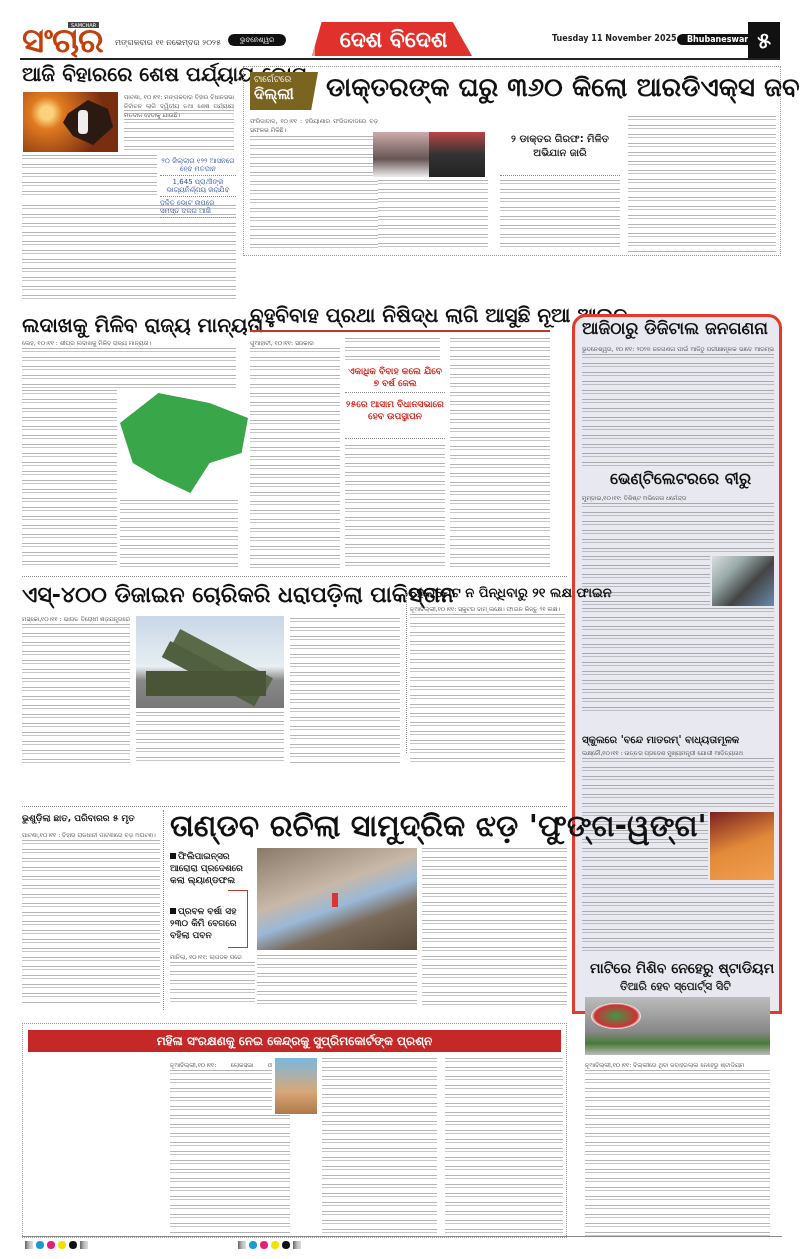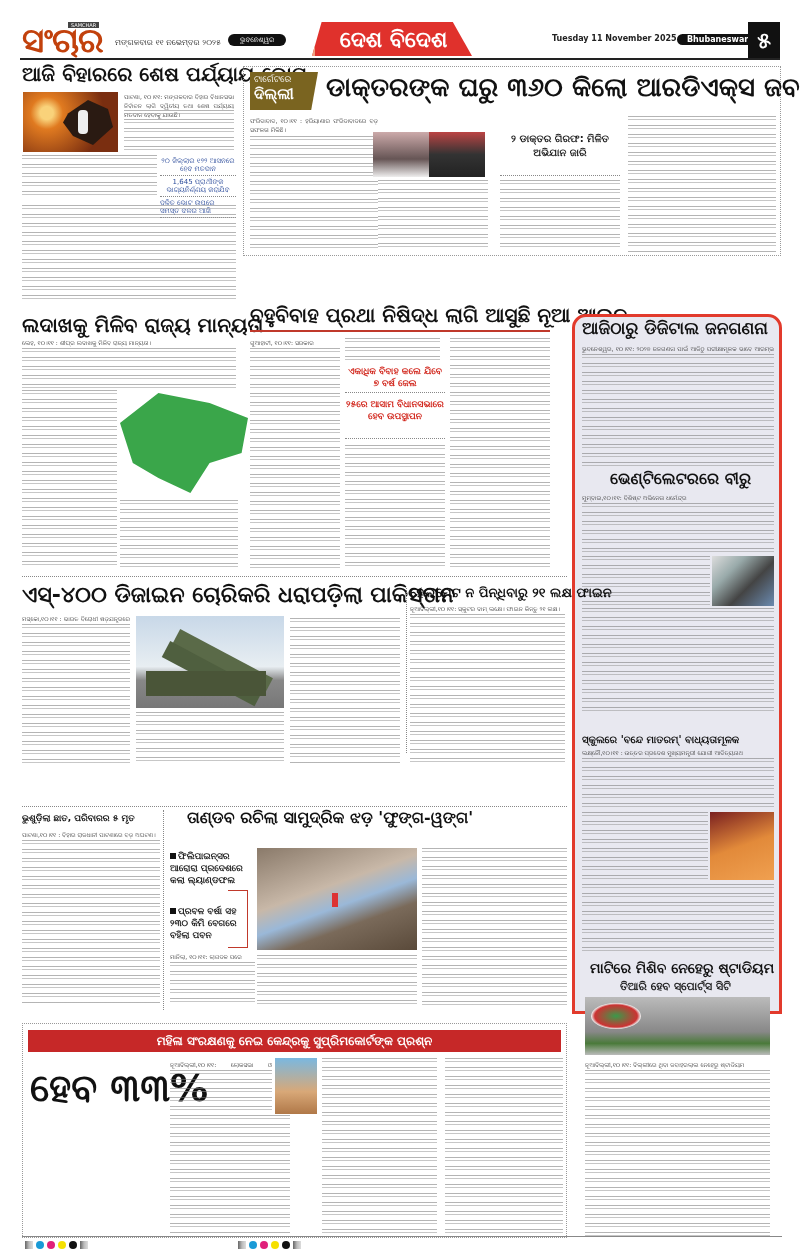--- a/index.html
+++ b/index.html
@@ -134,40 +134,39 @@
 <div class="abs hl" style="left:410px;top:585px;font-size:13px">ହେଲମେଟ ନ ପିନ୍ଧିବାରୁ ୨୧ ଲକ୍ଷ ଫାଇନ</div>
 <div class="abs txt" style="left:410px;top:604px;width:155px;height:10px">ନୂଆଦିଲ୍ଲୀ,୧୦।୧୧: ସ୍କୁଟର ଦାମ୍ ଲକ୍ଷେ। ଫାଇନ କିନ୍ତୁ ୨୧ ଲକ୍ଷ।</div>
 <div class="abs lines" style="left:410px;top:614px;width:155px;height:150px"></div>
 
 <div class="abs rule" style="left:22px;top:806px;width:545px"></div>
 <div class="abs hl" style="left:22px;top:813px;font-size:9px">ଭୁଶୁଡ଼ିଲା ଛାତ, ପରିବାରର ୫ ମୃତ</div>
 <div class="abs txt" style="left:22px;top:830px;width:138px;height:10px">ପାଟଣା,୧୦।୧୧ : ବିହାର ରାଜଧାନୀ ପାଟଣାରେ ବଡ଼ ଅଘଟଣ।</div>
 <div class="abs lines" style="left:22px;top:840px;width:138px;height:165px"></div>
 
 <div class="abs" style="left:163px;top:810px;width:1px;height:200px;border-left:1px dotted #888"></div>
-<div class="abs hl" style="left:187px;top:808px;font-size:16px">ତାଣ୍ଡବ ରଚିଲା ସାମୁଦ୍ରିକ ଝଡ଼ 'ଫୁଙ୍ଗ-ୱଙ୍ଗ'</div>
+<div class="abs hl" style="left:170px;top:808px;font-size:30px">ତାଣ୍ଡବ ରଚିଲା ସାମୁଦ୍ରିକ ଝଡ଼ 'ଫୁଙ୍ଗ-ୱଙ୍ଗ'</div>
 <div class="abs" style="left:170px;top:850px;width:80px;font-size:9px;font-weight:bold;line-height:12px">
   <span style="display:inline-block;width:6px;height:6px;background:#111;margin-right:2px"></span><span>ଫିଲିପାଇନ୍ସର ଆରୋରା ପ୍ରଦେଶରେ କଲା ଲ୍ୟାଣ୍ଡଫଲ</span>
 </div>
 <div class="abs" style="left:170px;top:905px;width:80px;font-size:9px;font-weight:bold;line-height:12px">
   <span style="display:inline-block;width:6px;height:6px;background:#111;margin-right:2px"></span><span>ପ୍ରବଳ ବର୍ଷା ସହ ୨୩୦ କିମି ବେଗରେ ବହିଲା ପବନ</span>
 </div>
 <div class="abs" style="left:228px;top:890px;width:20px;height:58px;border:1px solid #c0392b;border-left:none"></div>
 <div class="abs txt" style="left:170px;top:952px;width:85px;height:10px">ମାନିଲା, ୧୦।୧୧: ଲାଗଦଳ ପରେ</div>
 <div class="abs lines" style="left:170px;top:962px;width:85px;height:42px"></div>
 <div class="abs img" style="left:257px;top:848px;width:160px;height:102px;background:linear-gradient(160deg,#8a7a6a,#c8b8a8 40%,#9ab8d8 55%,#7a6a5a 70%,#5a4a3a)">
   <div style="position:absolute;left:75px;top:45px;width:6px;height:14px;background:#d33"></div>
 </div>
 <div class="abs lines" style="left:257px;top:955px;width:160px;height:50px"></div>
 <div class="abs lines" style="left:422px;top:848px;width:145px;height:157px"></div>
 
 <div class="abs dotted-box" style="left:22px;top:1023px;width:545px;height:215px"></div>
 <div class="abs" style="left:28px;top:1030px;width:533px;height:22px;background:#c62828;color:#fff;font-size:12px;font-weight:bold;display:flex;align-items:center;justify-content:center">ମହିଳା ସଂରକ୍ଷଣକୁ ନେଇ କେନ୍ଦ୍ରକୁ ସୁପ୍ରିମକୋର୍ଟଙ୍କ ପ୍ରଶ୍ନ</div>
 <div class="abs hl" style="left:30px;top:1060px;font-size:38px;line-height:56px">
-  <div>ହେବ ୩୩%</div>
 </div>
 <div class="abs txt" style="left:170px;top:1060px;width:102px;height:10px">ନୂଆଦିଲ୍ଲୀ,୧୦।୧୧: ଲୋକସଭା ଓ ବିଧାନସଭାରେ ମହିଳାଙ୍କୁ ୩୩ ପ୍ରତିଶତ ସଂରକ୍ଷଣ</div>
 <div class="abs lines" style="left:170px;top:1070px;width:102px;height:42px"></div>
 <div class="abs img" style="left:275px;top:1058px;width:42px;height:56px;background:linear-gradient(#7ab8e0,#d8a878 60%,#b07848)"></div>
 <div class="abs lines" style="left:170px;top:1115px;width:120px;height:118px"></div>
 <div class="abs lines" style="left:322px;top:1058px;width:115px;height:175px"></div>
 <div class="abs lines" style="left:445px;top:1058px;width:118px;height:175px"></div>
 
 <div class="abs" style="left:22px;top:1236px;width:760px;border-top:1px solid #888"></div>
 <div class="abs cmyk" style="left:25px;top:1241px">

